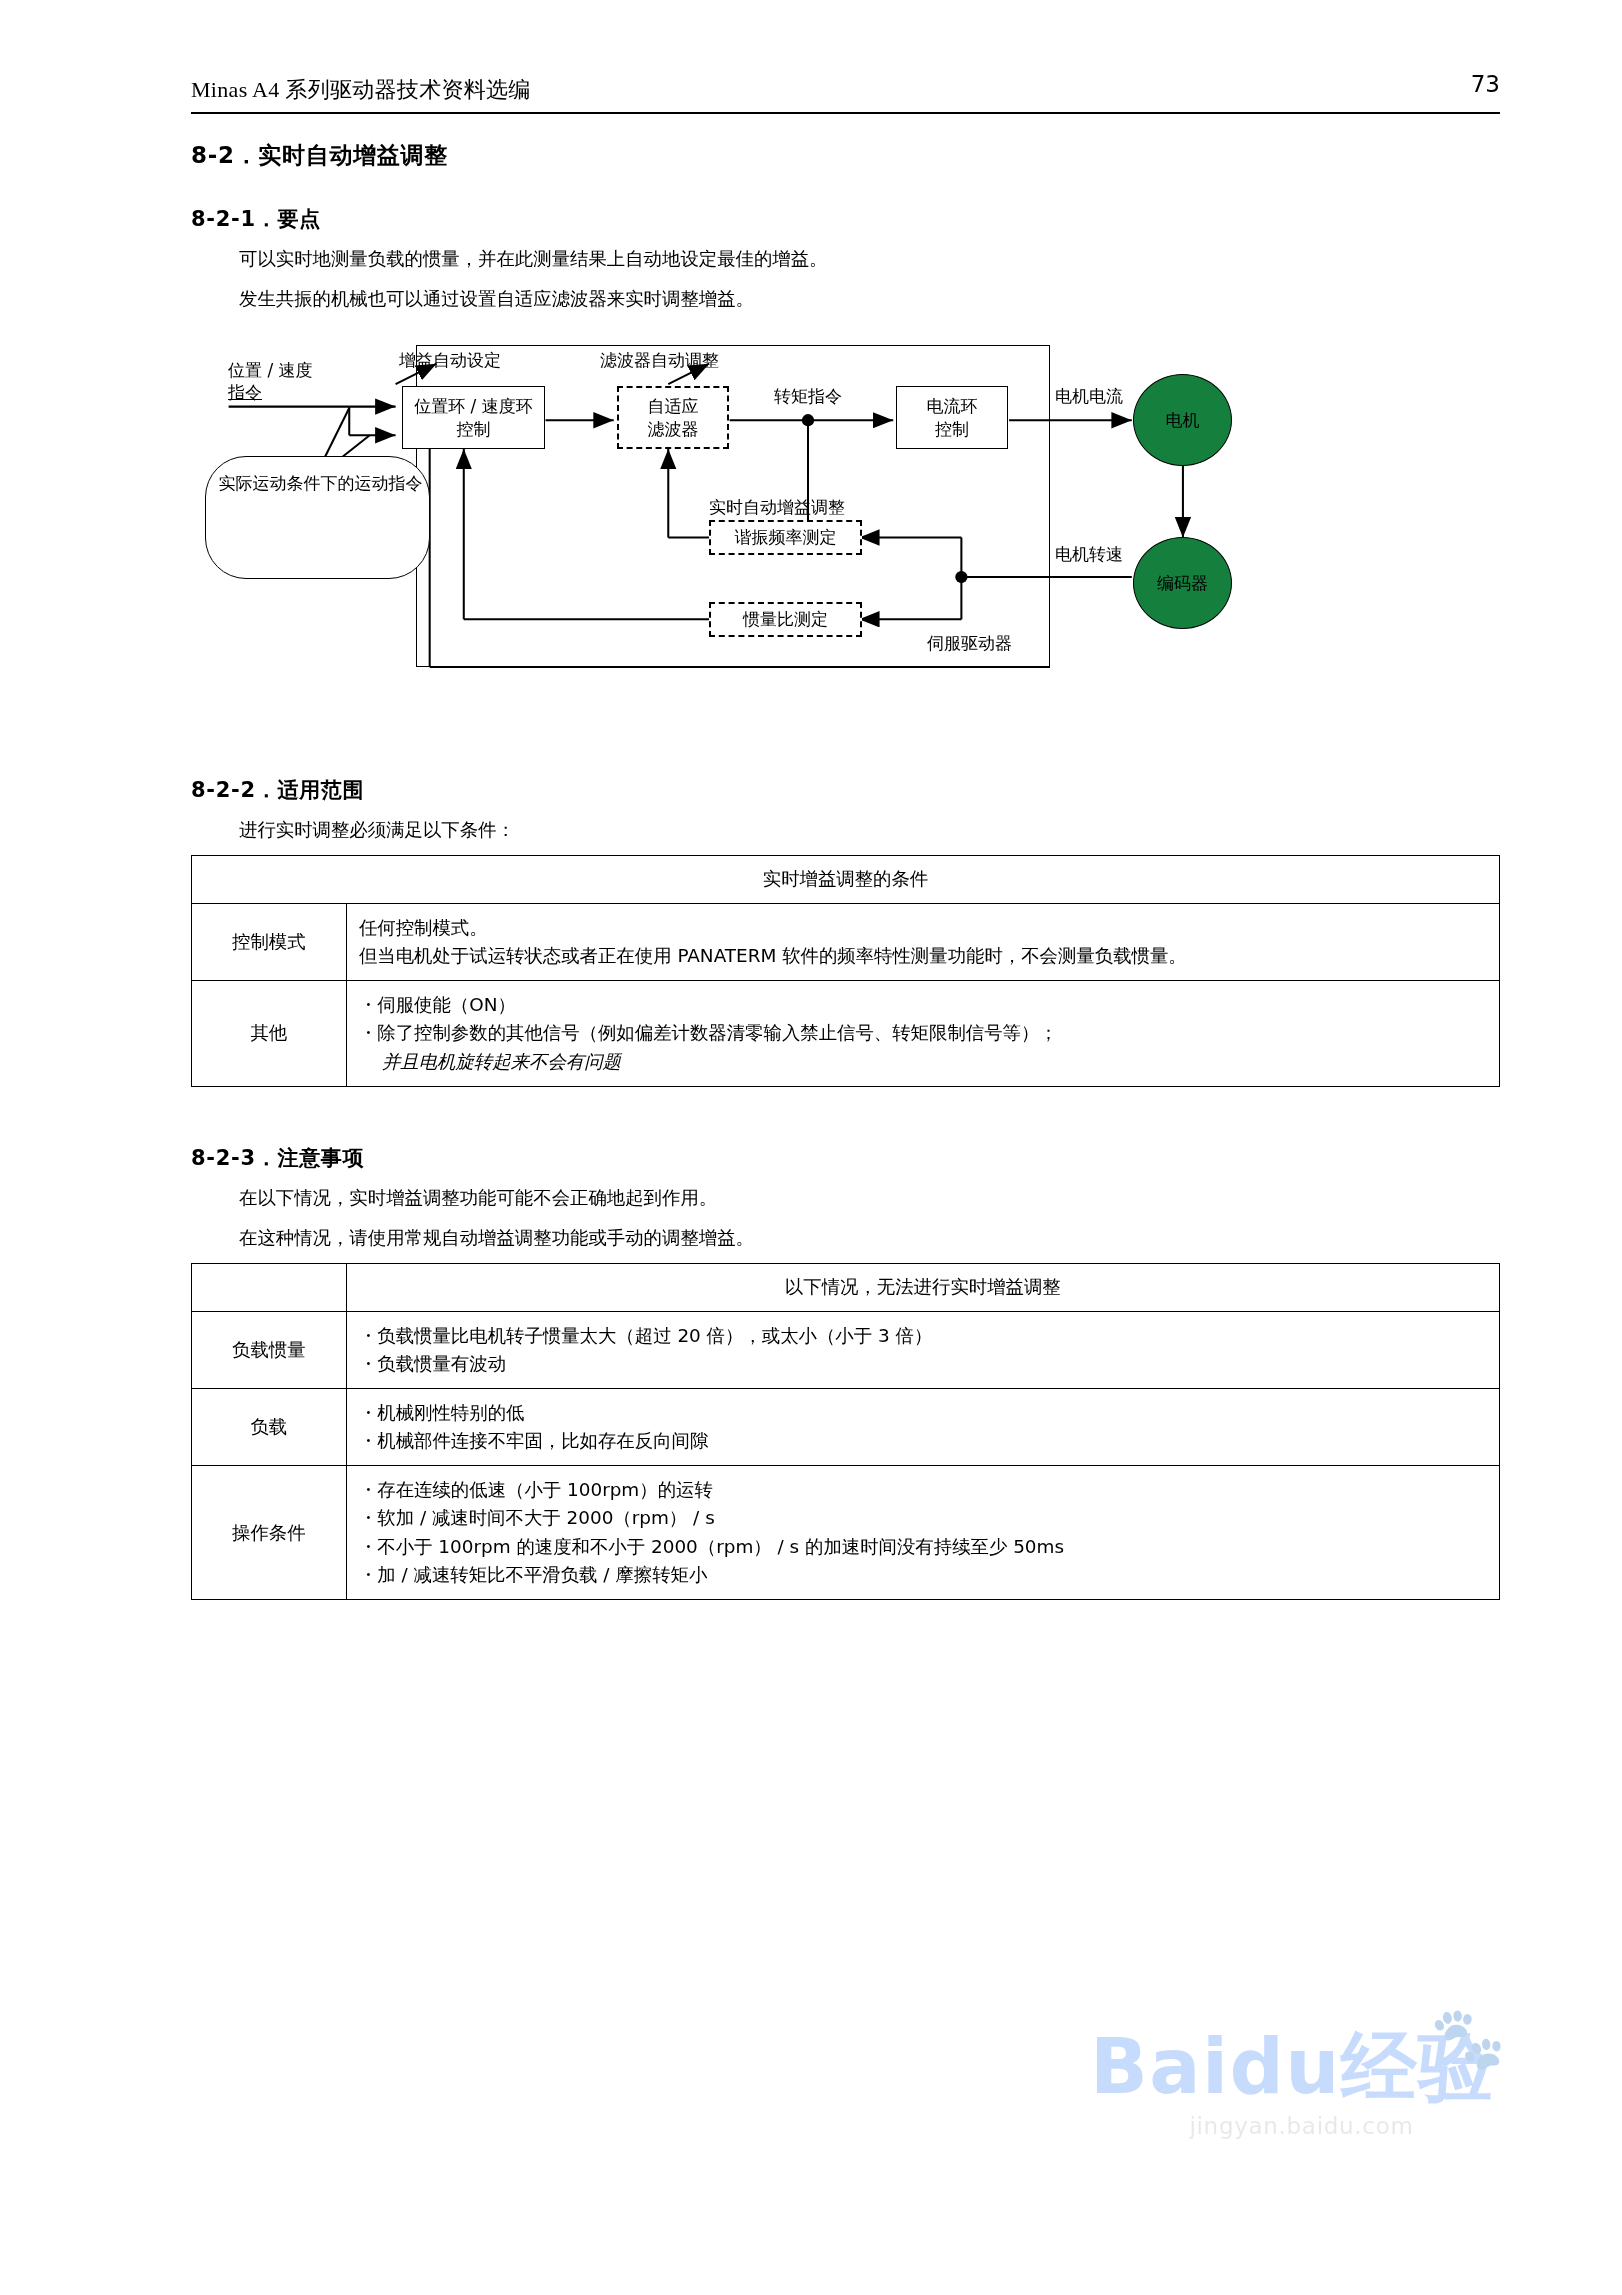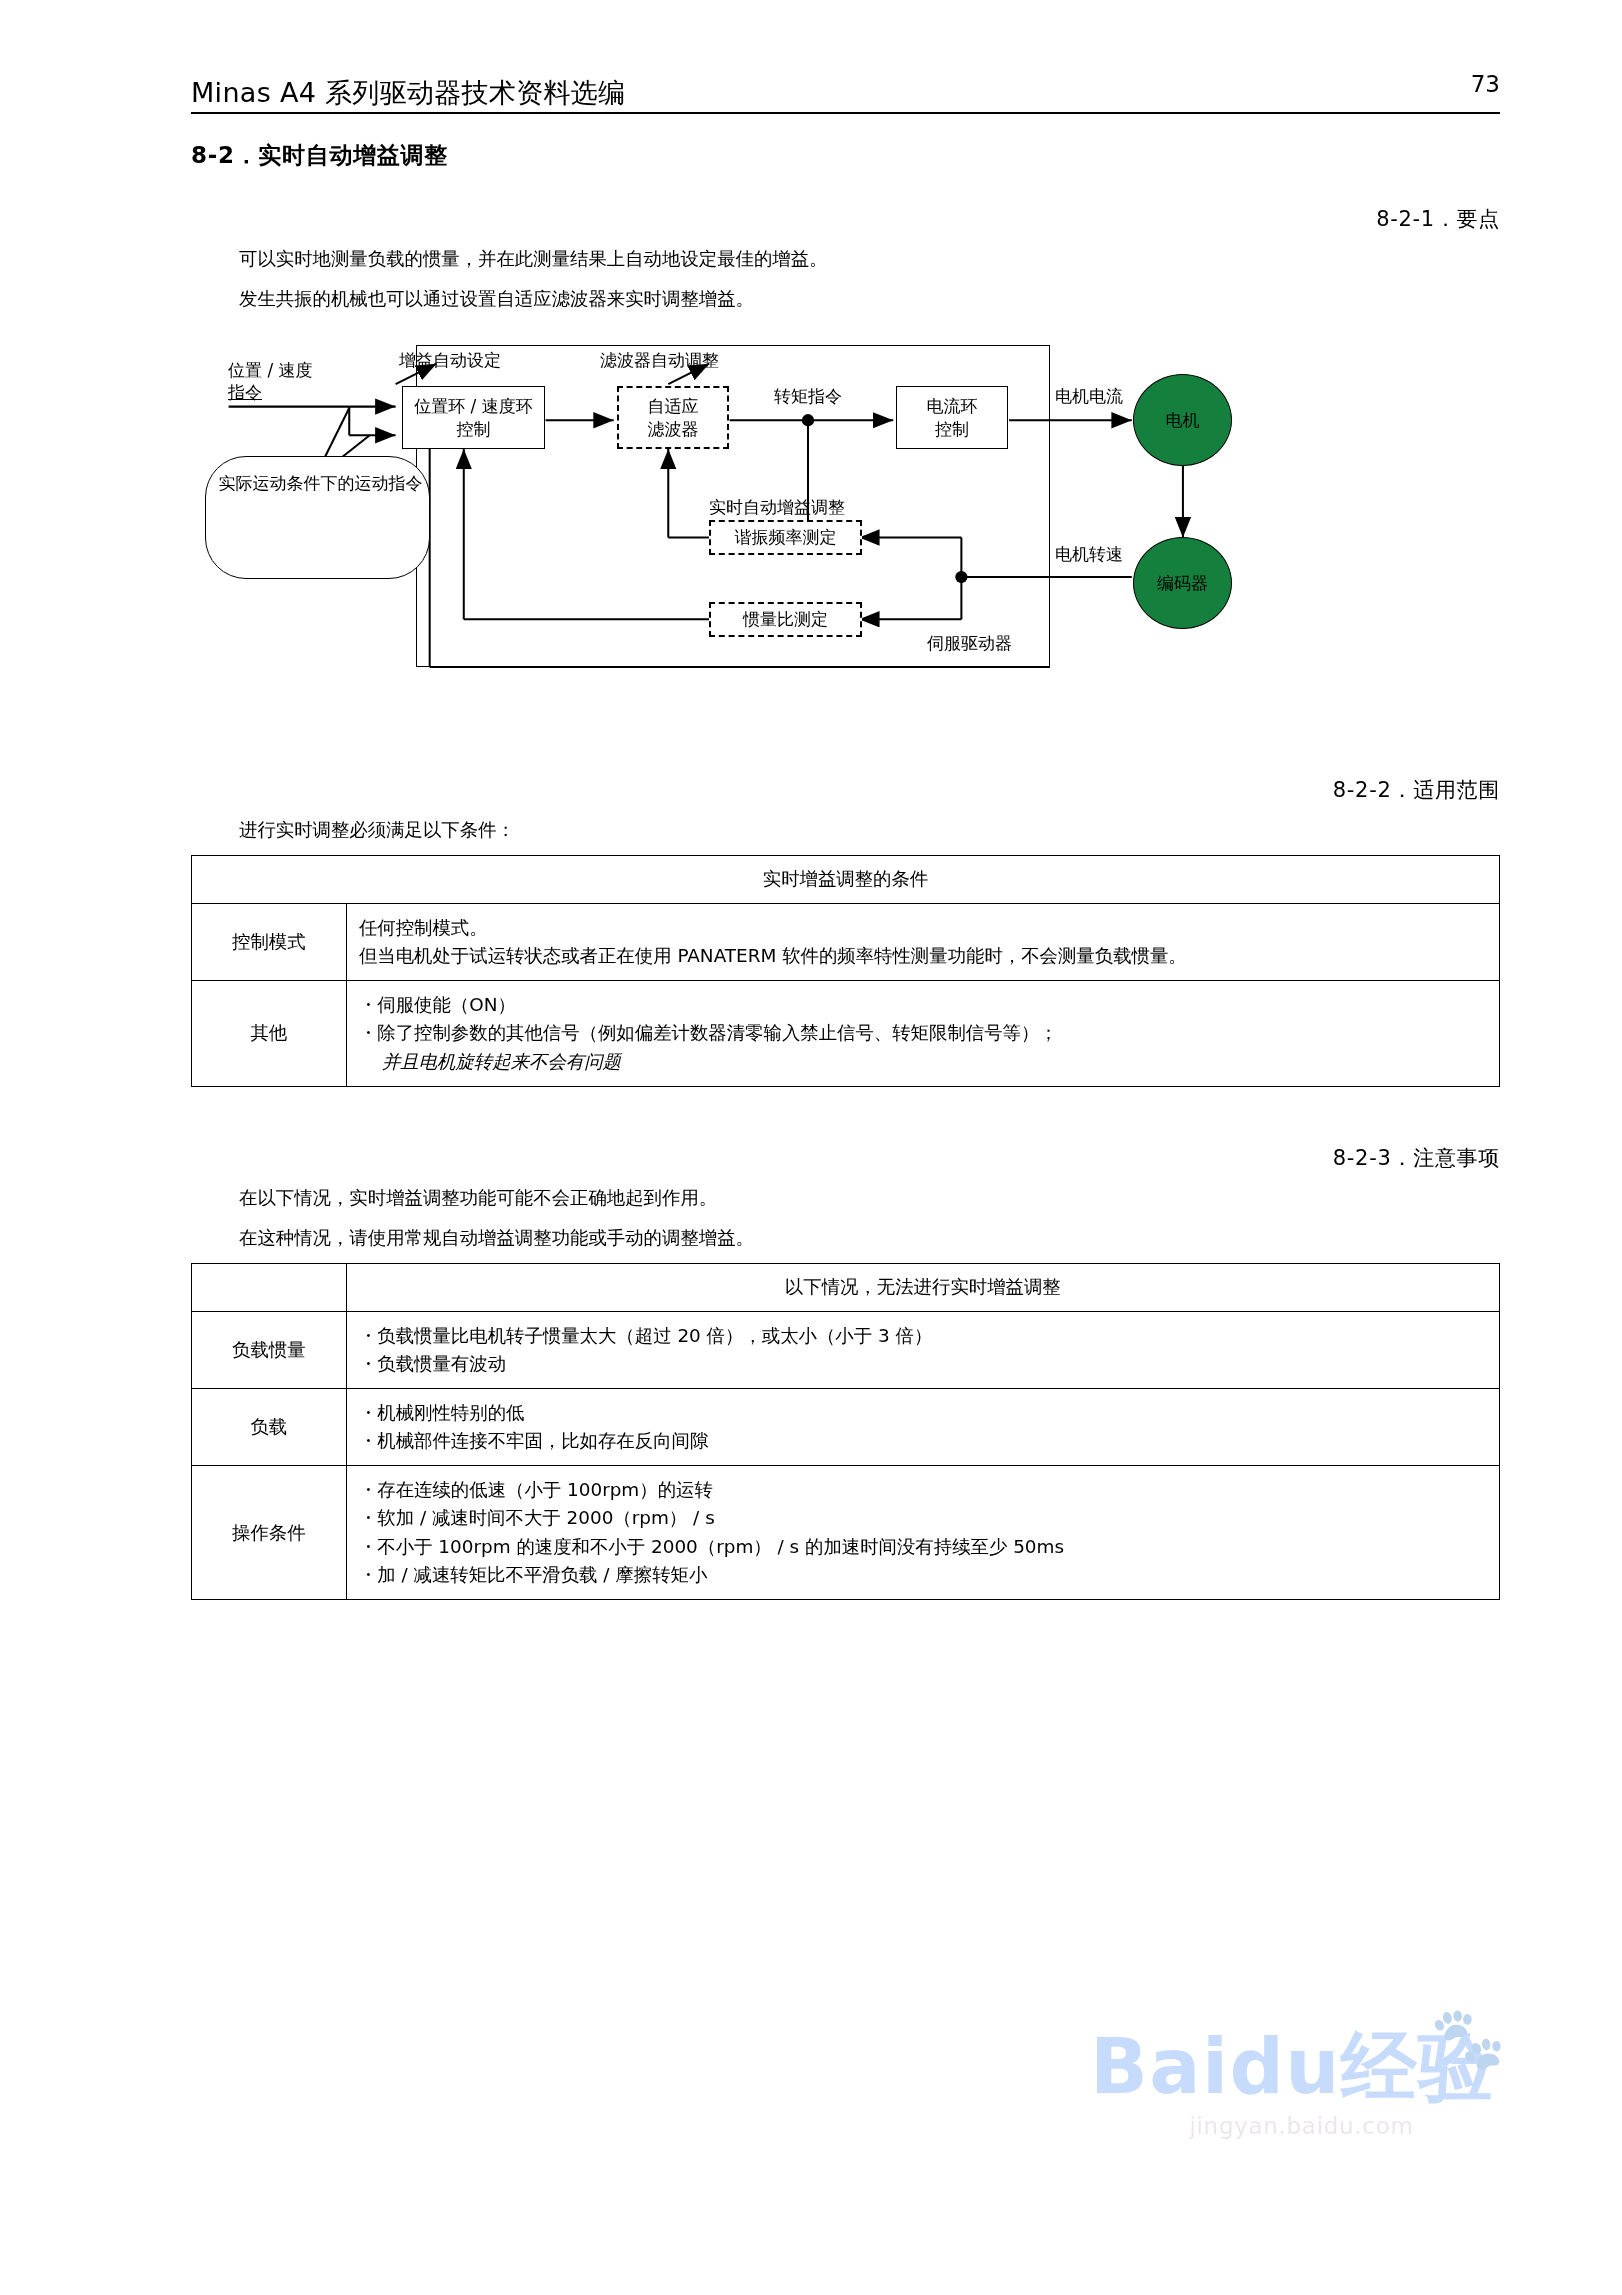--- a/index.html
+++ b/index.html
@@ -32,43 +32,43 @@
   .page-header {
     position: relative;
     border-bottom: 2px solid #000;
     padding-bottom: 6.8px;
     height: 30px;
   }
   .header-title {
     position: absolute;
     left: 0;
     top: 0;
-    font-size: 27px;
+    font-size: 22px;
     letter-spacing: 0.3px;
+    font-family: Liberation Serif, serif;
   }
   .header-page-no {
     position: absolute;
     right: 0;
     top: -4.1px;
     font-size: 23px;
   }
 
   
   h2.sec {
     font-size: 23px;
     font-weight: bold;
     margin: 26px 0 0 0;
     letter-spacing: 0.7px;
   }
   h3.subsec {
     font-size: 21px;
-    font-weight: normal;
+    font-weight: bold;
     margin: 34px 0 0 0;
     letter-spacing: 0.7px;
-    text-align: right;
   }
   p.body {
     font-size: 18.4px;
     margin: 12.3px 0 0 48px;
     line-height: 1.5;
   }
 
   
   .diagram {
     position: relative;

